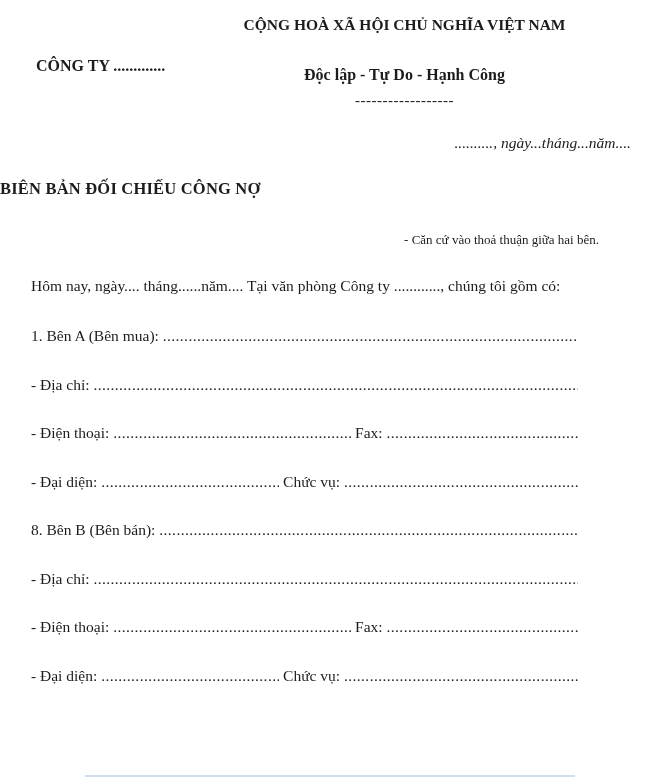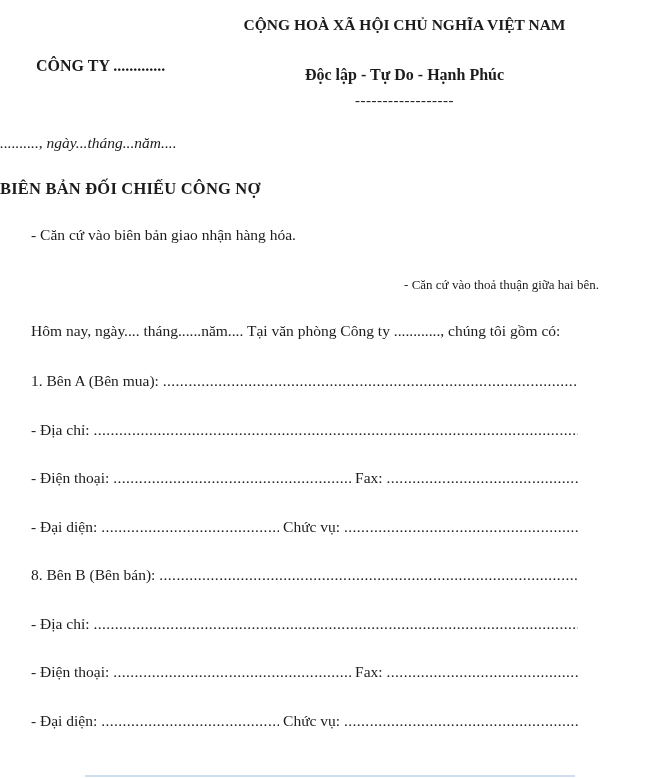--- a/index.html
+++ b/index.html
@@ -9,21 +9,21 @@
     overflow:hidden;
   }
   .header { position:relative; height:112px; }
   .natl-title { position:absolute; top:16px; left:150px; right:0; text-align:center;
     font-weight:bold; font-size:15.5px; white-space:nowrap; }
   .company { position:absolute; top:57px; left:36px; font-weight:bold; font-size:16px; white-space:nowrap; }
   .motto { position:absolute; top:66px; left:150px; right:0; text-align:center;
     font-weight:bold; font-size:16px; white-space:nowrap; }
   .divider { position:absolute; top:92px; left:150px; right:0; text-align:center;
     font-size:15px; letter-spacing:0.5px; }
-  .date-line { margin-top:22px; padding-right:28px; text-align:left;
+  .date-line { margin-top:22px; padding-right:28px; text-align:right;
     font-style:italic; font-size:15.5px; }
   .doc-title { margin-top:27px; text-align:left; font-weight:bold; font-size:16.5px; letter-spacing:0.2px; }
   .preamble-1 { margin:27px 60px 0 31px; font-size:15.5px; }
   .preamble-2 { margin:33px 60px 0 31px; font-size:13px;text-align:right; }
   .opening { margin:22px 60px 0 31px; font-size:15.5px; line-height:32px; }
   .form-rows { margin-top:24px; }
   .form-row { display:flex; align-items:flex-start; margin:0 81px 29.5px 31px;
     font-size:15.5px; line-height:19px; }
   .lbl { white-space:pre; flex:0 0 auto; }
   .dots { overflow:hidden; white-space:nowrap; letter-spacing:0.4px; }
@@ -33,29 +33,28 @@
     background:#cfdff0; }
 </style>
 </head>
 <body>
 
 <div class="page">
 
   <div class="header">
     <div class="natl-title">CỘNG HOÀ XÃ HỘI CHỦ NGHĨA VIỆT NAM</div>
     <div class="company">CÔNG TY .............</div>
-    <div class="motto">Độc lập - Tự Do - Hạnh Phúc</div>
+    <div class="motto">Độc lập - Tự Do - Hạnh Công</div>
     <div class="divider">------------------</div>
   </div>
 
   <div class="date-line">.........., ngày...tháng...năm....</div>
 
   <div class="doc-title">BIÊN BẢN ĐỐI CHIẾU CÔNG NỢ</div>
 
-  <p class="preamble-1">- Căn cứ vào biên bản giao nhận hàng hóa.</p>
   <p class="preamble-2">- Căn cứ vào thoả thuận giữa hai bên.</p>
 
   <p class="opening">Hôm nay, ngày.... tháng......năm.... Tại văn phòng Công ty ............, chúng tôi gồm có:</p>
 
   <div class="form-rows">
       <div class="form-row">
         <span class="lbl">1. Bên A (Bên mua): </span>
         <span class="dots fill">..........................................................................................................................................................................................................................................................</span>
       </div>
       <div class="form-row">

